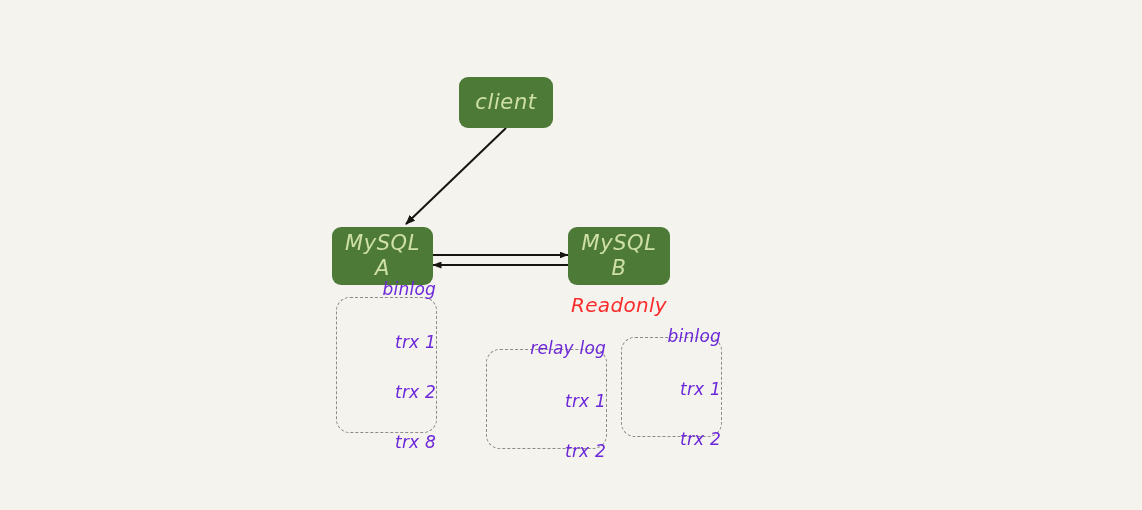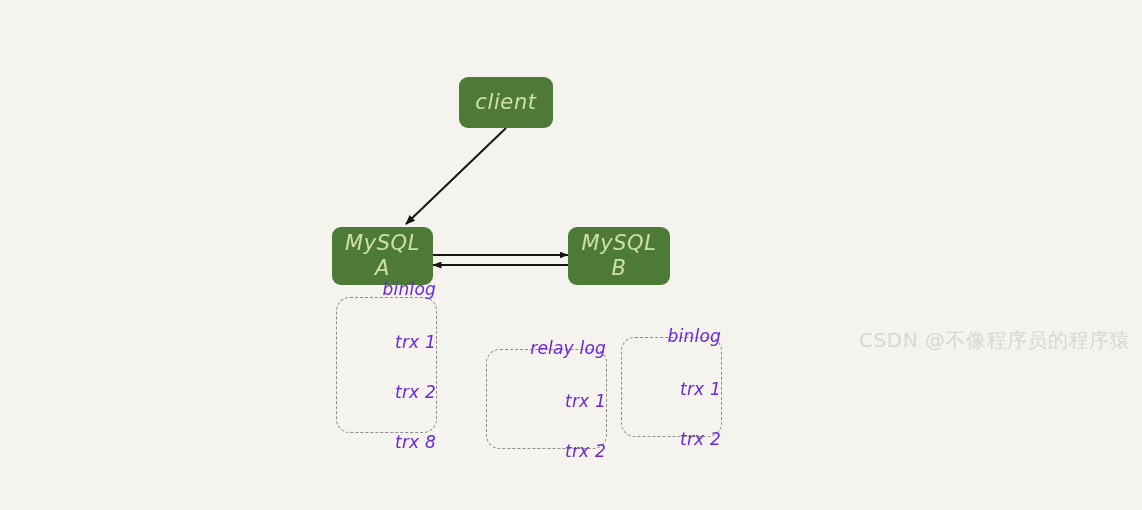--- a/index.html
+++ b/index.html
@@ -176,35 +176,35 @@
   <div class="node" id="node-mysql-a">
     <span class="line1">MySQL</span>
     <span class="line2">A</span>
   </div>
 
   <div class="node" id="node-mysql-b">
     <span class="line1">MySQL</span>
     <span class="line2">B</span>
   </div>
 
+  <div id="readonly-label">Readonly</div>
 
   <div class="log-box" id="log-box-0">
     <span class="log-title">binlog</span>
     <span class="log-entry">trx 1</span>
     <span class="log-entry">trx 2</span>
     <span class="log-entry">trx 8</span>
   </div>
 
   <div class="log-box" id="log-box-1">
     <span class="log-title">relay log</span>
     <span class="log-entry">trx 1</span>
     <span class="log-entry">trx 2</span>
   </div>
 
   <div class="log-box" id="log-box-2">
     <span class="log-title">binlog</span>
     <span class="log-entry">trx 1</span>
     <span class="log-entry">trx 2</span>
   </div>
 
-  <div id="watermark">CSDN @不像程序员的程序猿</div>
 
 </div>
 
 </body></html>

